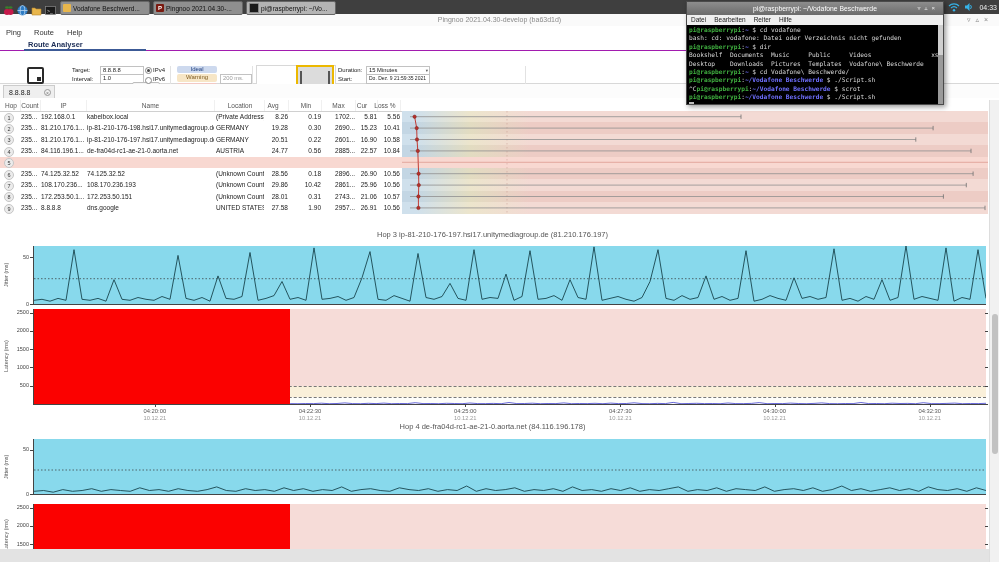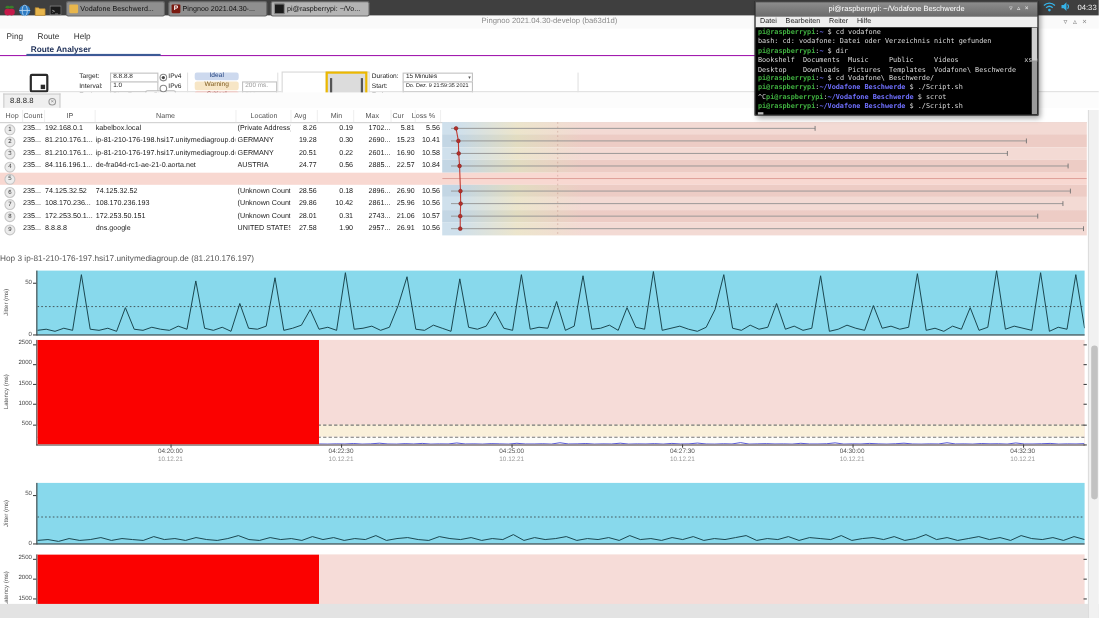--- a/index.html
+++ b/index.html
@@ -65,21 +65,21 @@
   .trow.salmon{background:#f8d8d1;}
   .hopc{position:absolute;left:4px;top:1.6px;width:8px;height:8px;border-radius:50%;background:#ececec;border:1px solid #c6c6c6;
         font-size:5.5px;text-align:center;line-height:8px;color:#333;box-sizing:content-box;}
   .cell{position:absolute;line-height:11.4px;white-space:nowrap;overflow:hidden;}
   .gbg{position:absolute;left:402px;top:0;width:586px;height:100%;
        background:linear-gradient(90deg,#cfe0ec 0px,#cfe0ec 14px,#ece5cc 68px,#f3dad4 128px,#f3dad4 100%);}
   .gbg.dark{background:linear-gradient(90deg,#c3d6e4 0px,#c3d6e4 14px,#e2dcc1 68px,#edccc5 128px,#edccc5 100%);}
   #tbl-svg{position:absolute;left:402px;top:97px;width:586px;height:103px;pointer-events:none;}
   
   #charts{position:absolute;left:0;top:200px;width:999px;height:348px;}
-  .ctitle{position:absolute;left:0;width:985px;font-size:7.5px;color:#555;}
+  .ctitle{position:absolute;left:0;width:985px;text-align:center;font-size:7.5px;color:#555;}
   .tickl{position:absolute;font-size:5.5px;color:#444;text-align:right;width:24px;}
   .tickr{position:absolute;font-size:5.5px;color:#444;text-align:left;width:14px;}
   .ylab{position:absolute;writing-mode:vertical-rl;transform:rotate(180deg);font-size:5.5px;color:#555;text-align:center;width:9px;}
   .xtime{position:absolute;width:44px;text-align:center;font-size:5.8px;color:#555;}
   .xdate{position:absolute;width:44px;text-align:center;font-size:5.8px;color:#9a9a9a;}
   #vsb{position:absolute;left:989px;top:86px;width:9px;height:463px;background:#f1f1f1;border-left:1px solid #ddd;z-index:6;}
   #vsb-thumb{position:absolute;left:1.5px;top:214px;width:6px;height:140px;background:#c2c2c2;border-radius:3px;}
   #bottom-strip{position:absolute;left:0;top:535px;width:999px;height:13px;background:#e3e3e3;z-index:5;}
   
   #terminal{position:absolute;left:686px;top:1px;width:258px;height:104px;z-index:10;border:1px solid #4a4a4a;
@@ -368,20 +368,21 @@
           <circle cx="15.0" cy="28.5" r="1.7" fill="#b5302b" stroke="#7d1f1b" stroke-width="0.5"></circle>
           <circle cx="15.8" cy="39.9" r="1.7" fill="#b5302b" stroke="#7d1f1b" stroke-width="0.5"></circle>
           <circle cx="16.6" cy="62.7" r="1.7" fill="#b5302b" stroke="#7d1f1b" stroke-width="0.5"></circle>
           <circle cx="16.8" cy="74.1" r="1.7" fill="#b5302b" stroke="#7d1f1b" stroke-width="0.5"></circle>
           <circle cx="16.4" cy="85.5" r="1.7" fill="#b5302b" stroke="#7d1f1b" stroke-width="0.5"></circle>
           <circle cx="16.4" cy="96.9" r="1.7" fill="#b5302b" stroke="#7d1f1b" stroke-width="0.5"></circle>
         </svg></div>
 
     <div id="charts">
       <div class="ctitle" style="top:16px">Hop 3 ip-81-210-176-197.hsi17.unitymediagroup.de (81.210.176.197)</div>
+      <div class="ctitle" style="top:208px">Hop 4 de-fra04d-rc1-ae-21-0.aorta.net (84.116.196.178)</div>
     <div style="position: absolute; left: 33px; top: 32px; width: 952px; height: 58px; background: rgb(136, 217, 236); border-left: 1px solid rgb(68, 68, 68); border-bottom: 1px solid rgb(68, 68, 68);">
           <svg width="952" height="58" style="position:absolute;left:0;top:0">
             <line x1="0" y1="32.7" x2="952" y2="32.7" stroke="#333" stroke-width="0.7" stroke-dasharray="1.5,2"></line>
             <polyline points="0.0,54.3 8.0,53.3 16.0,55.2 24.0,52.4 32.0,54.3 40.0,3.7 48.0,53.3 56.0,54.3 64.0,52.4 72.0,55.2 80.0,33.7 88.0,53.3 96.0,54.3 104.0,51.5 112.0,53.3 120.0,54.3 128.0,50.5 136.0,53.3 144.0,9.4 152.0,52.4 160.0,54.3 168.0,51.5 176.0,55.2 184.0,29.9 192.0,52.4 200.0,53.3 208.0,50.5 216.0,6.5 224.0,54.3 232.0,52.4 240.0,49.6 248.0,35.5 256.0,53.3 264.0,51.5 272.0,54.3 280.0,1.9 288.0,53.3 296.0,52.4 304.0,50.5 312.0,54.3 320.0,51.5 328.0,31.8 336.0,5.6 344.0,53.3 352.0,54.3 360.0,49.6 368.0,52.4 376.0,55.2 384.0,7.5 392.0,51.5 400.0,53.3 408.0,50.5 416.0,37.4 424.0,52.4 432.0,54.3 440.0,3.7 448.0,53.3 456.0,51.5 464.0,52.4 472.0,28.1 480.0,54.3 488.0,50.5 496.0,4.7 504.0,53.3 512.0,52.4 520.0,49.6 528.0,54.3 536.0,33.7 544.0,51.5 552.0,53.3 560.0,0.9 568.0,54.3 576.0,52.4 584.0,50.5 592.0,53.3 600.0,55.2 608.0,51.5 616.0,35.5 624.0,3.7 632.0,52.4 640.0,54.3 648.0,49.6 656.0,53.3 664.0,51.5 672.0,29.9 680.0,53.3 688.0,50.5 696.0,54.3 704.0,52.4 712.0,4.7 720.0,55.2 728.0,53.3 736.0,49.6 744.0,52.4 752.0,54.3 760.0,31.8 768.0,52.4 776.0,50.5 784.0,53.3 792.0,51.5 800.0,2.8 808.0,54.3 816.0,52.4 824.0,55.2 832.0,50.5 840.0,53.3 848.0,33.7 856.0,54.3 864.0,51.5 872.0,0.0 880.0,53.3 888.0,50.5 896.0,52.4 904.0,54.3 912.0,1.9 920.0,55.2 928.0,51.5 936.0,53.3 944.0,3.7 952.0,52.4" fill="none" stroke="#19454e" stroke-width="0.9"></polyline>
           </svg>
         </div>
         <div class="tickl" style="position: absolute; left: 5px; top: 86.5px;">0</div>
         <div style="position: absolute; left: 30px; top: 90px; width: 3px; height: 1px; background: rgb(68, 68, 68);"></div>
         <div class="tickl" style="position: absolute; left: 5px; top: 39.7258px;">50</div>
         <div style="position: absolute; left: 30px; top: 43.2258px; width: 3px; height: 1px; background: rgb(68, 68, 68);"></div>

